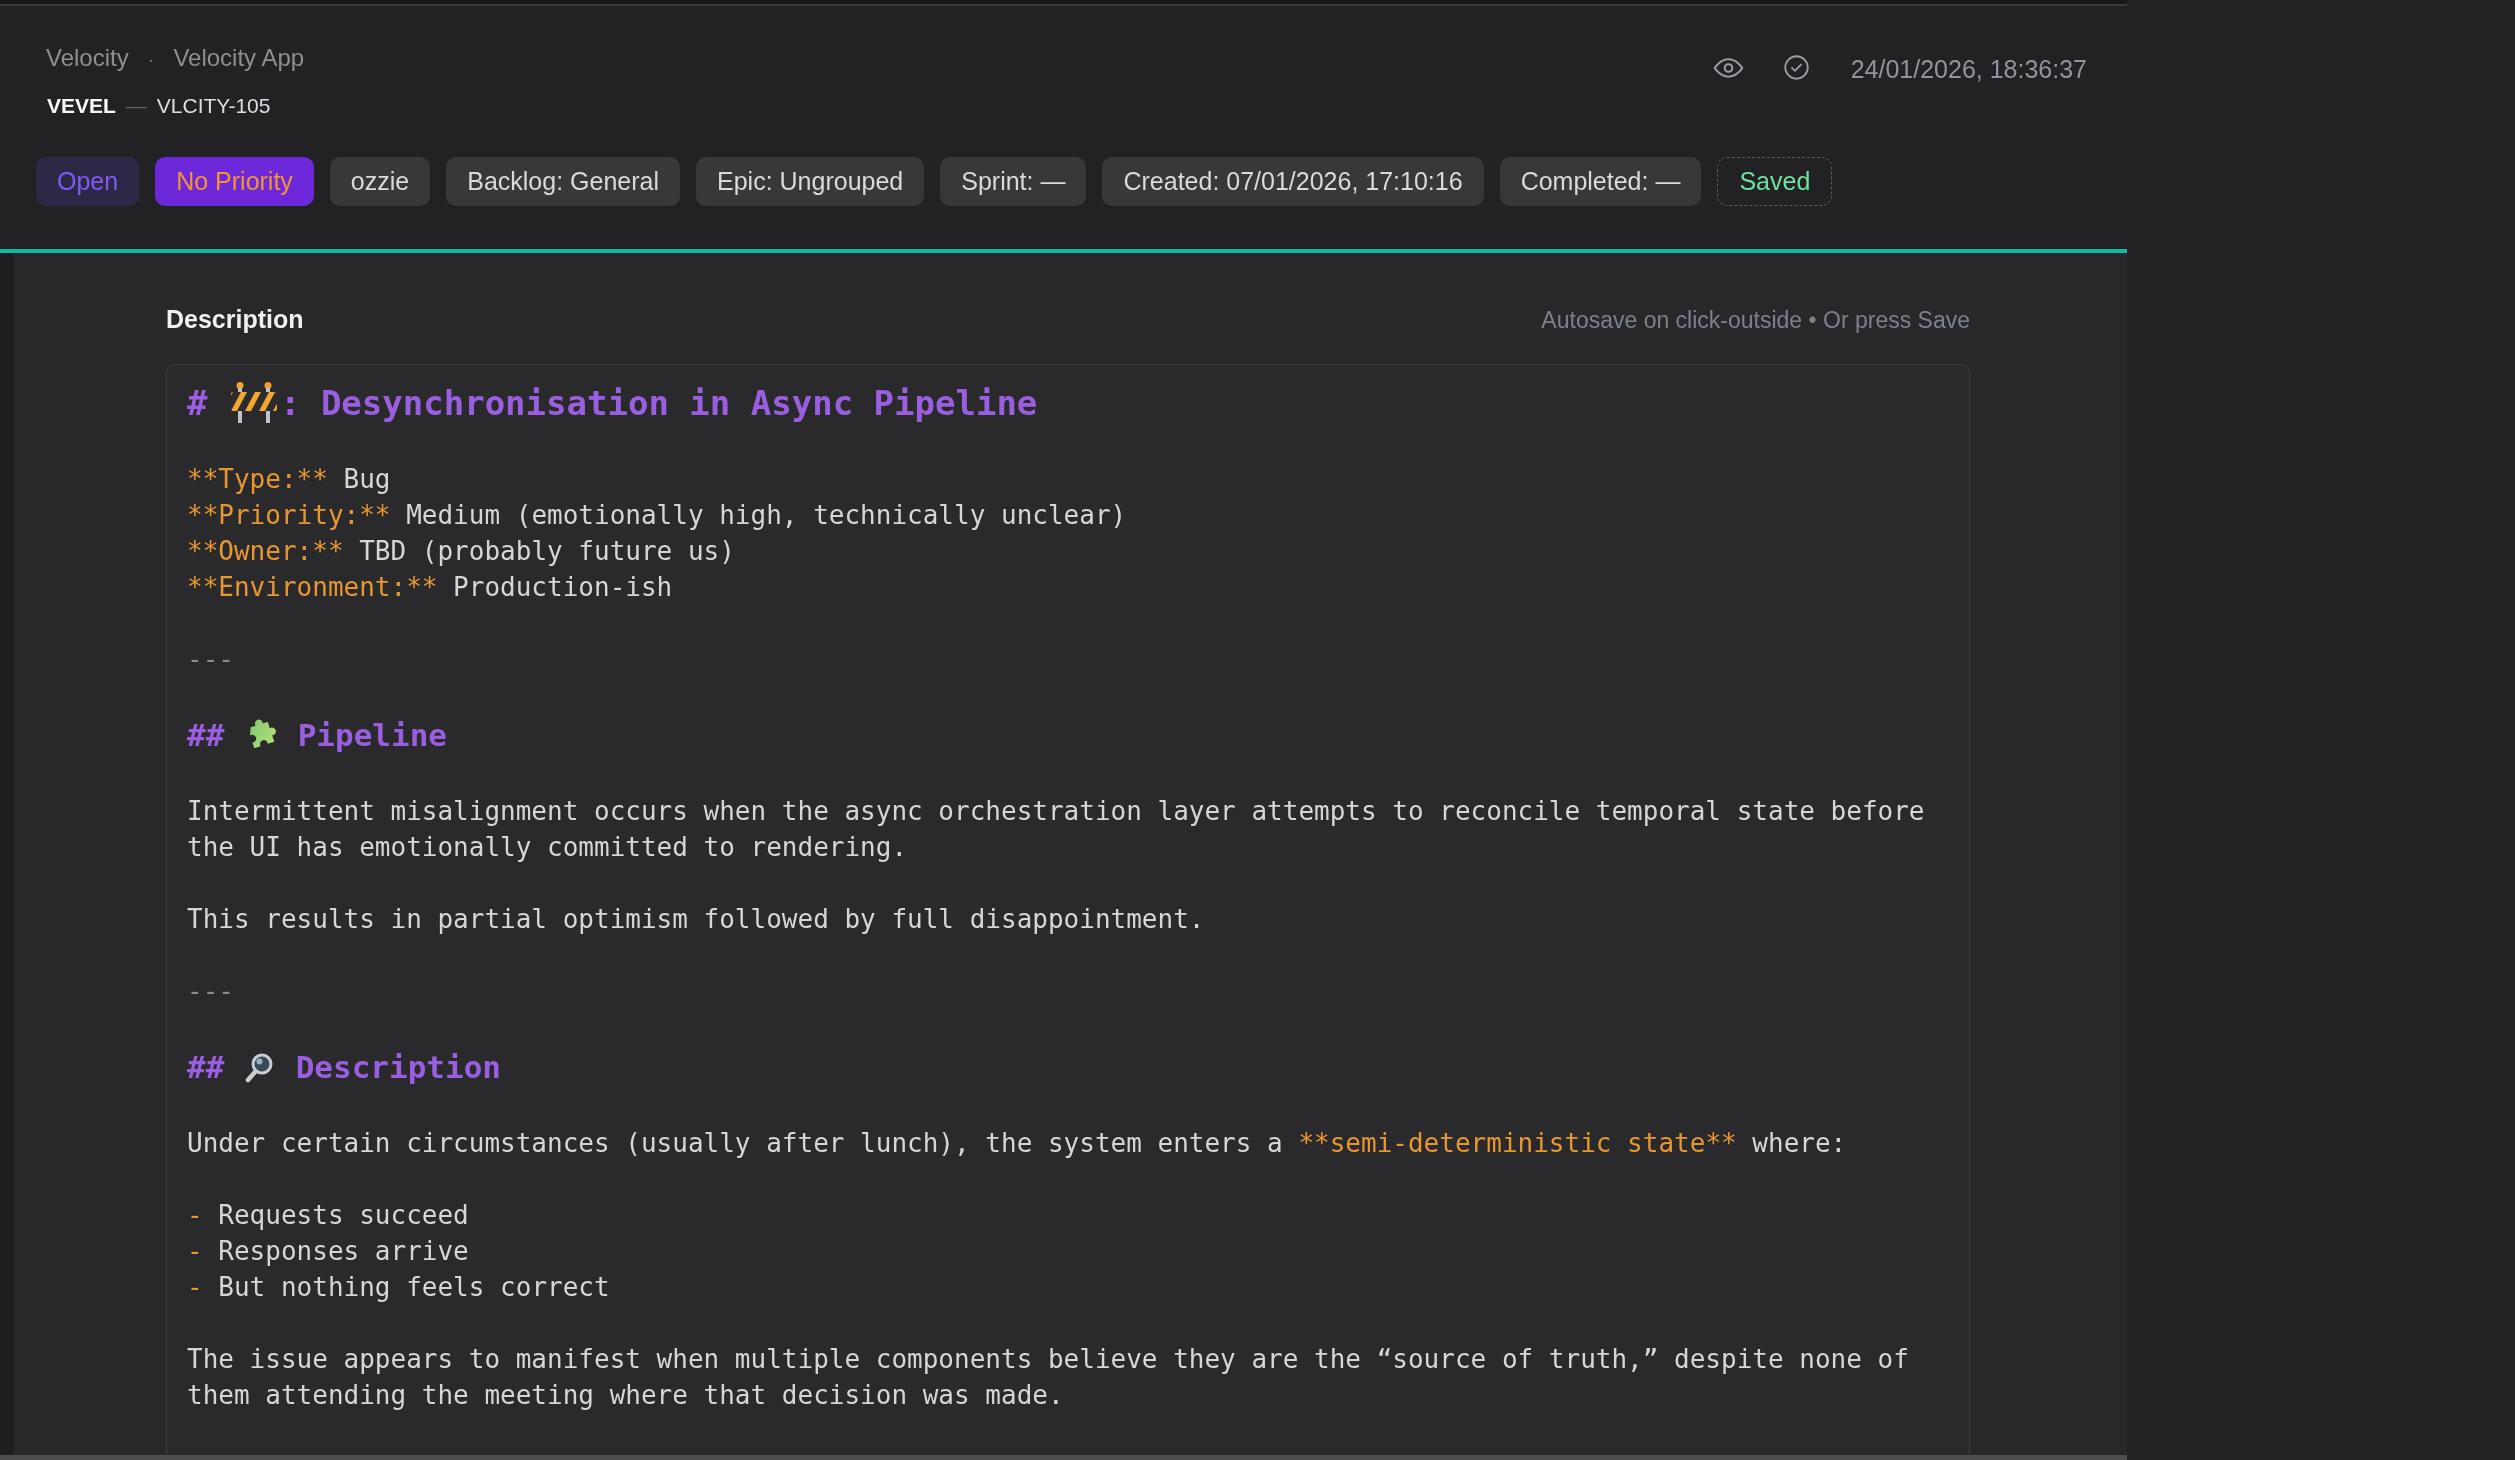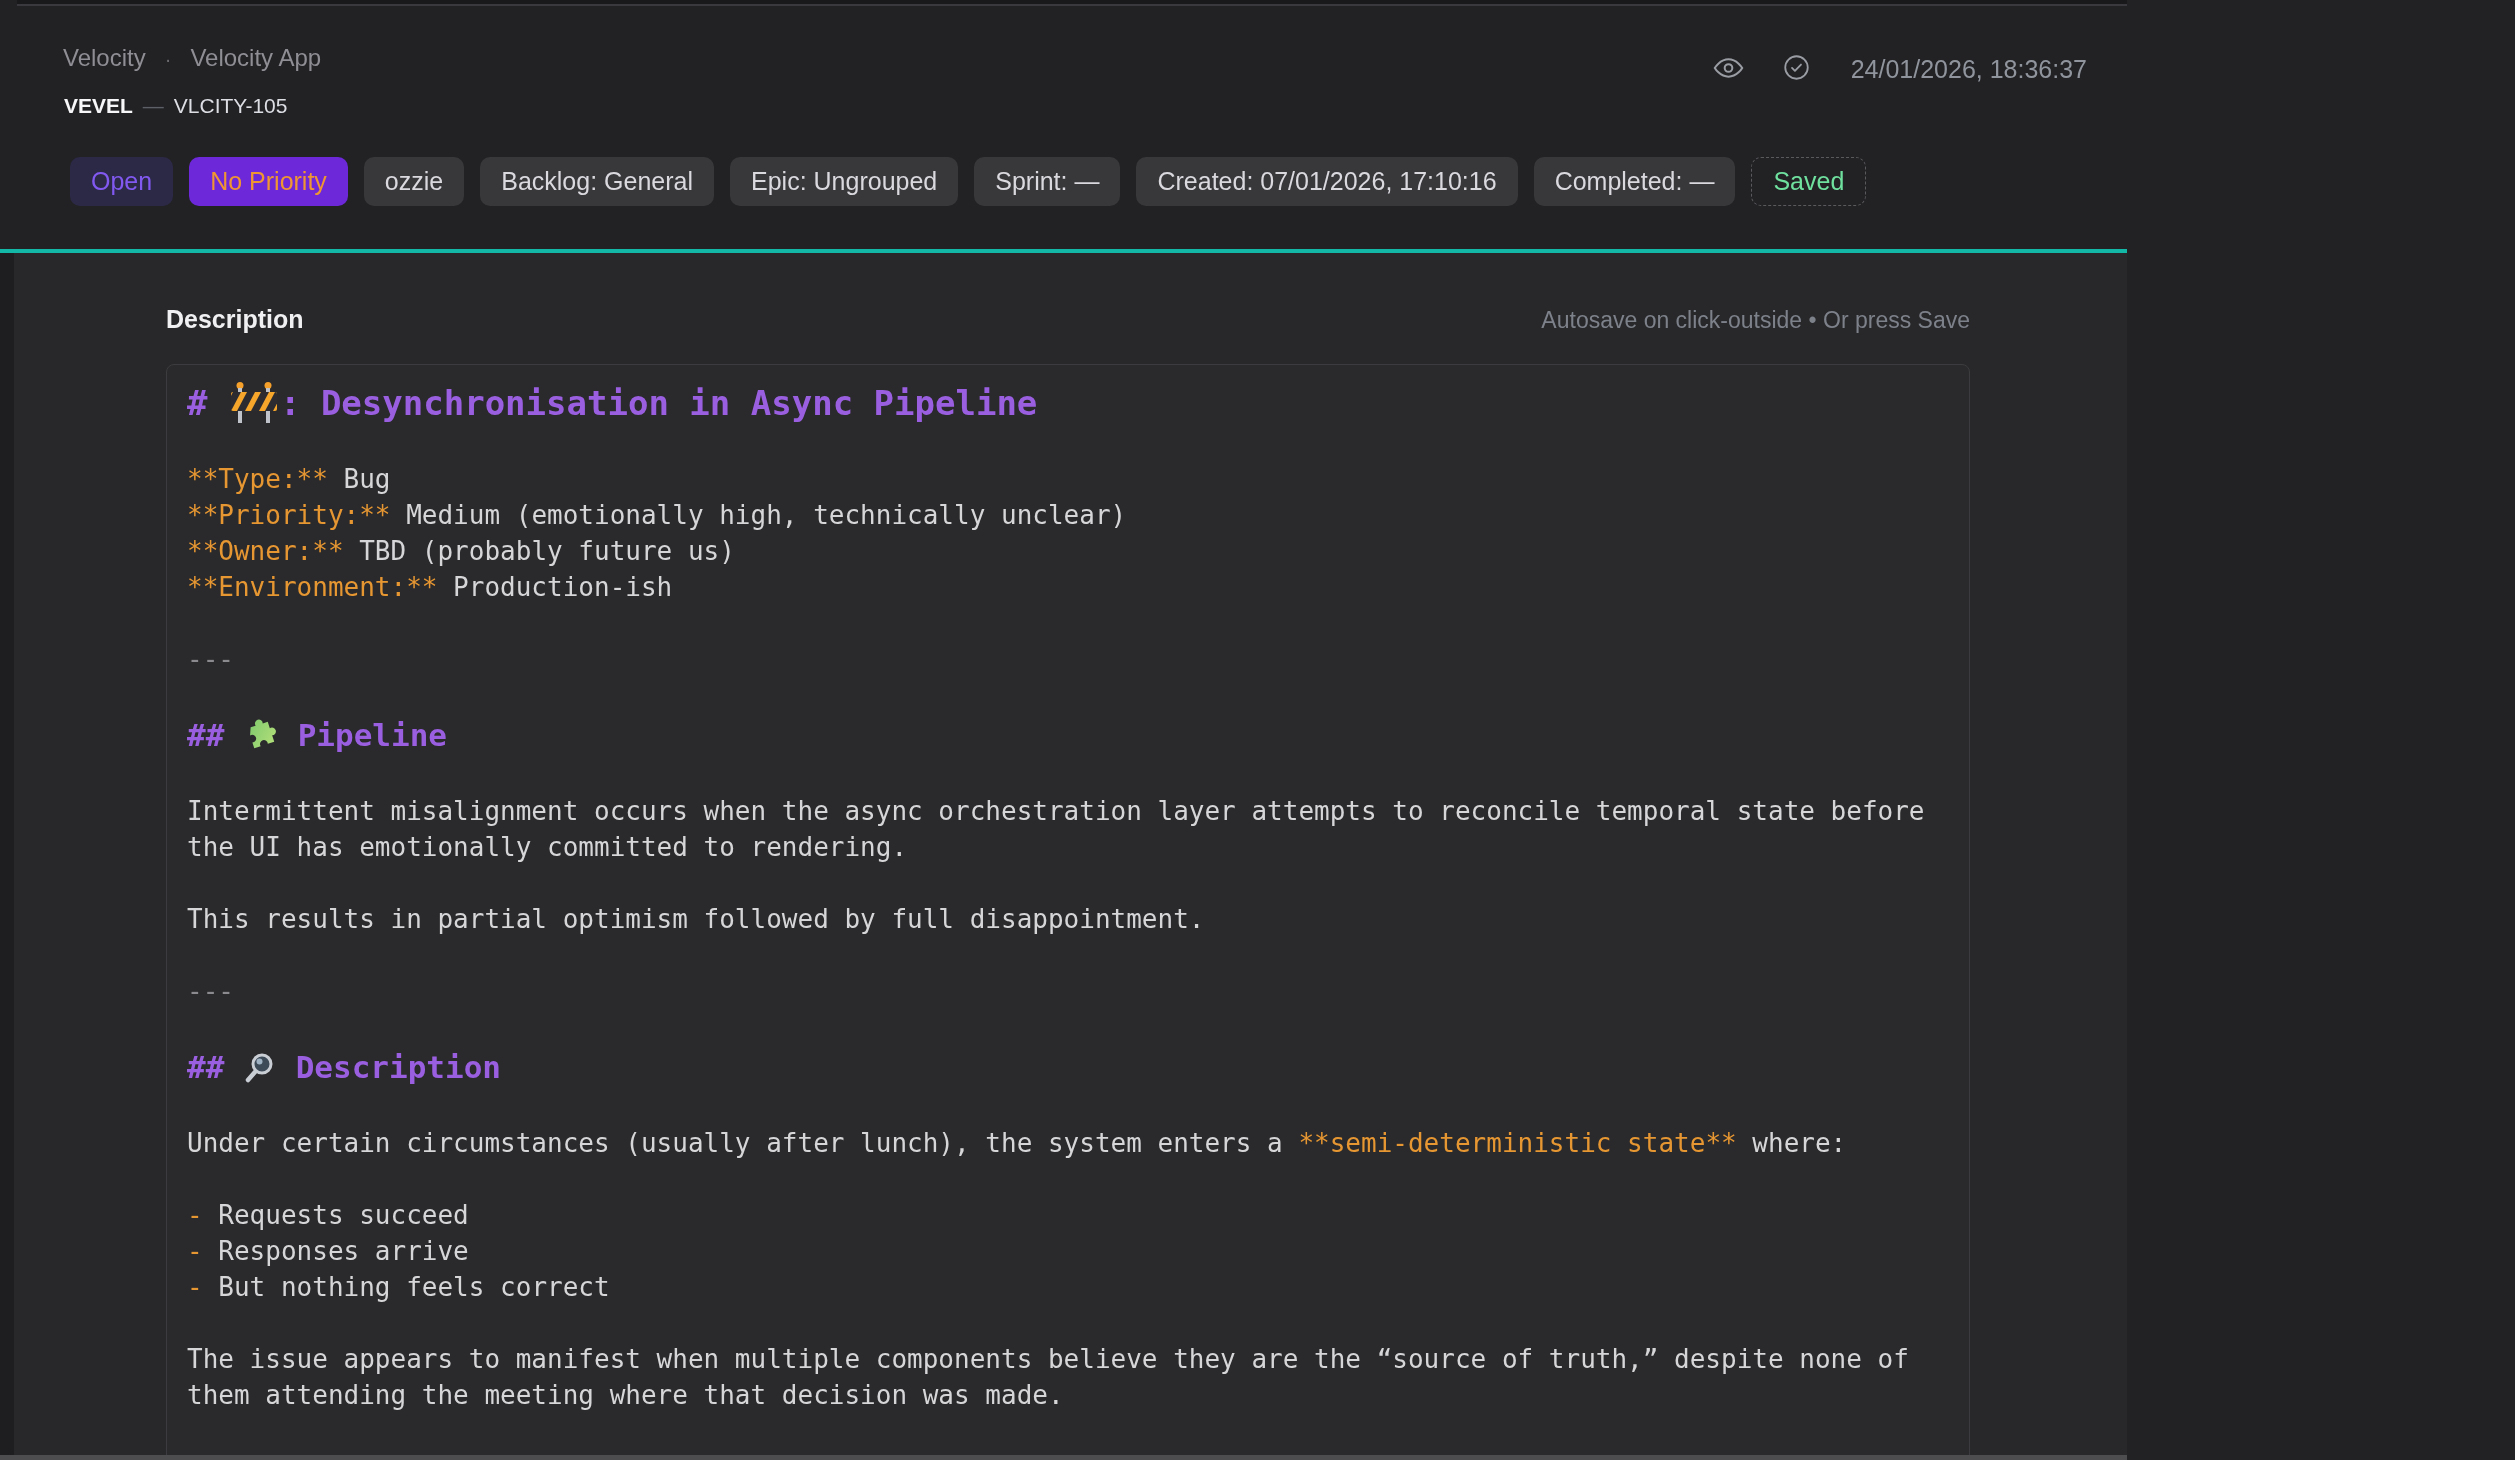--- a/index.html
+++ b/index.html
@@ -1,29 +1,29 @@
 <!DOCTYPE html>
 <html><head>
 <meta charset="utf-8">
 <style>
   * { margin:0; padding:0; box-sizing:border-box; }
   html,body { width:2515px; height:1461px; overflow:hidden; }
   body { font-family:"Liberation Sans", sans-serif; background:#222225; }
-  #app { position:relative; width:2127px; height:1461px;padding-left:17px; }
+  #app { position:relative; width:2127px; height:1461px; }
   .topstrip { height:6px; background:#19191b; border-bottom:2px solid #3a3a3e; }
   .header { position:relative; height:241px; }
   .breadcrumb { position:absolute; left:46px; top:38px; font-size:24px; color:#8e8e94; }
   .bc-sep { margin:0 19px; color:#6a6a70; font-size:20px; }
   .header-meta { position:absolute; right:40px; top:48px; display:flex; align-items:center; gap:39px; }
   .timestamp { font-size:25px; color:#90959d; margin-left:2px; }
   .title { position:absolute; left:47px; top:88px; font-size:21px; line-height:1.15; }
   .t-key { font-weight:700; color:#f7f7f9; }
   .t-dash { color:#5d6066; margin:0 10px; }
   .t-issue { font-weight:500; color:#dcdee4; }
-  .pills { position:absolute; left:53px; top:151px; display:flex; gap:16px; }
+  .pills { position:absolute; left:36px; top:151px; display:flex; gap:16px; }
   .pill { height:49px; padding:0 21px; border-radius:10px; font-size:25px; display:flex; align-items:center; background:#38383b; color:#d9d9de; white-space:pre; }
   .pill.status { background:#2c2947; color:#8259f0; }
   .pill.priority { background:#6d28d9; color:#ef9632; }
   .pill.saved { background:transparent; border:1px dashed #5a5a5e; color:#6fe09e; }
   .content { position:absolute; top:249px; left:0; right:0; bottom:6px; background:#28282a; border-top:4px solid #14b8a6; overflow:hidden; }
   .left-strip { position:absolute; left:0; top:0; bottom:0; width:14px; background:#1e1e20; }
   .content-inner { margin:0 157px 0 166px; }
   .desc-row { display:flex; justify-content:space-between; align-items:baseline; padding-top:52px; }
   .desc-title { font-size:25px; font-weight:700; color:#f0f0f2; }
   .autosave { font-size:23px; color:#7d818a; }

